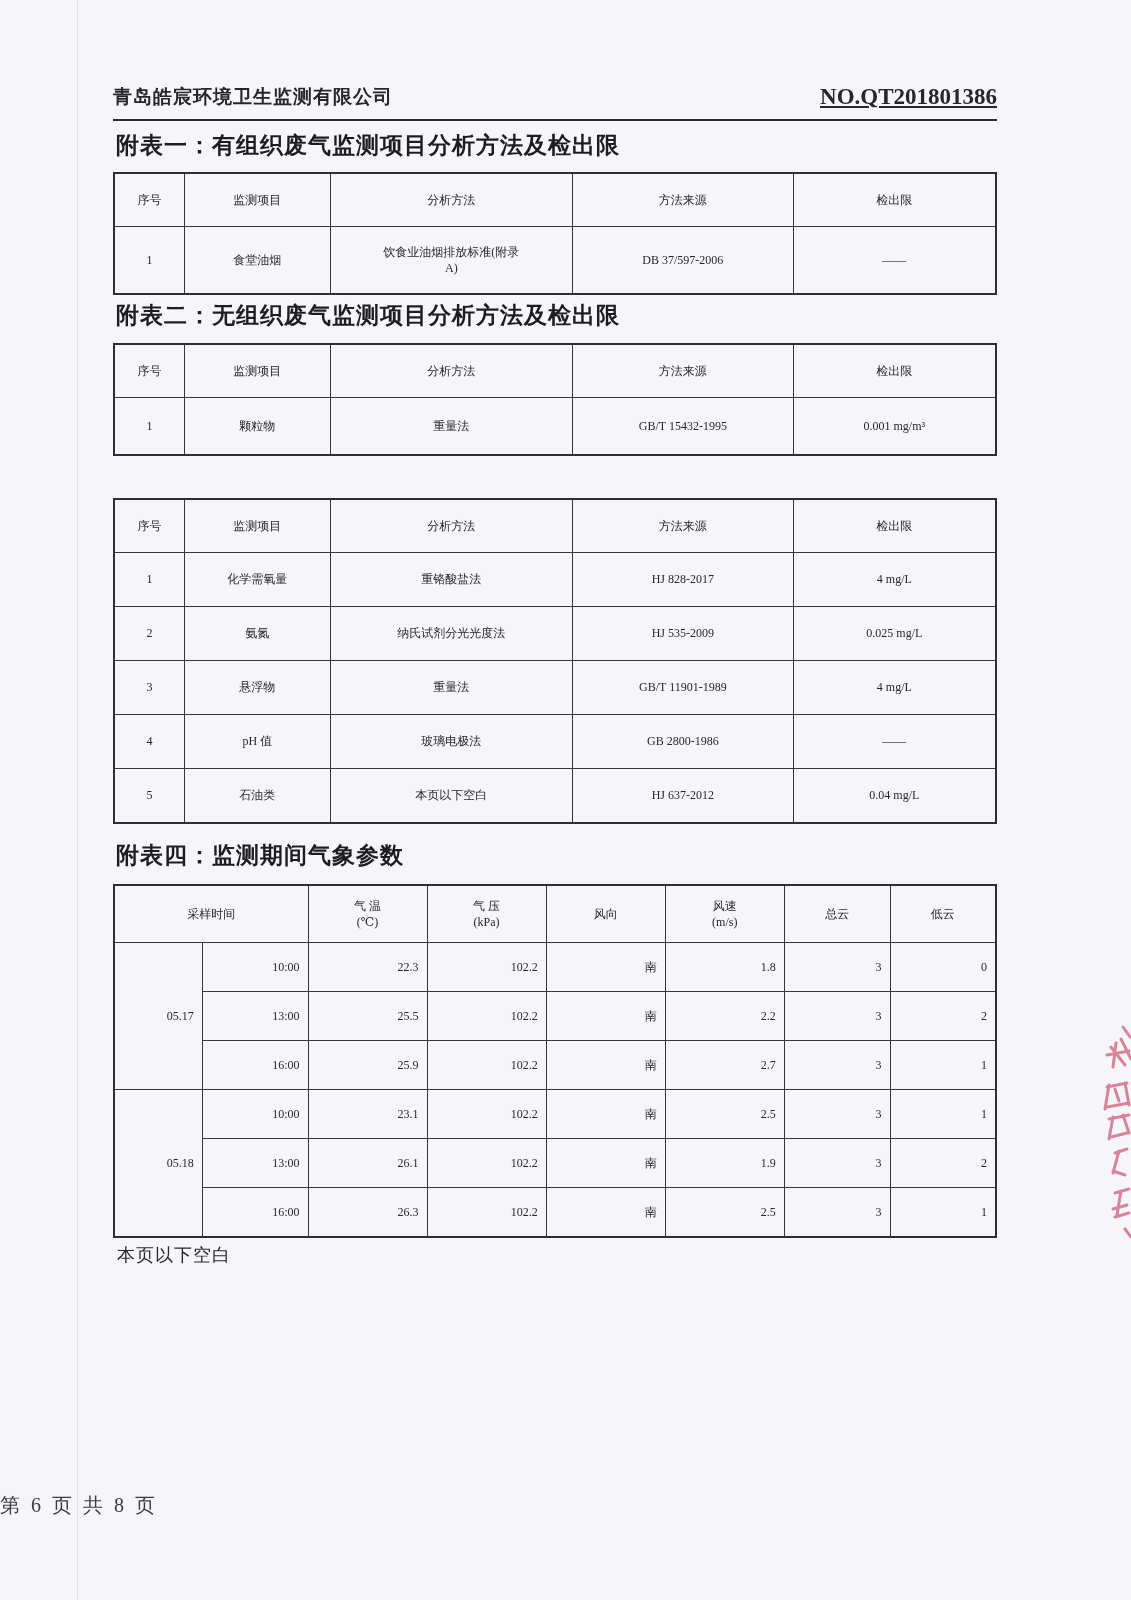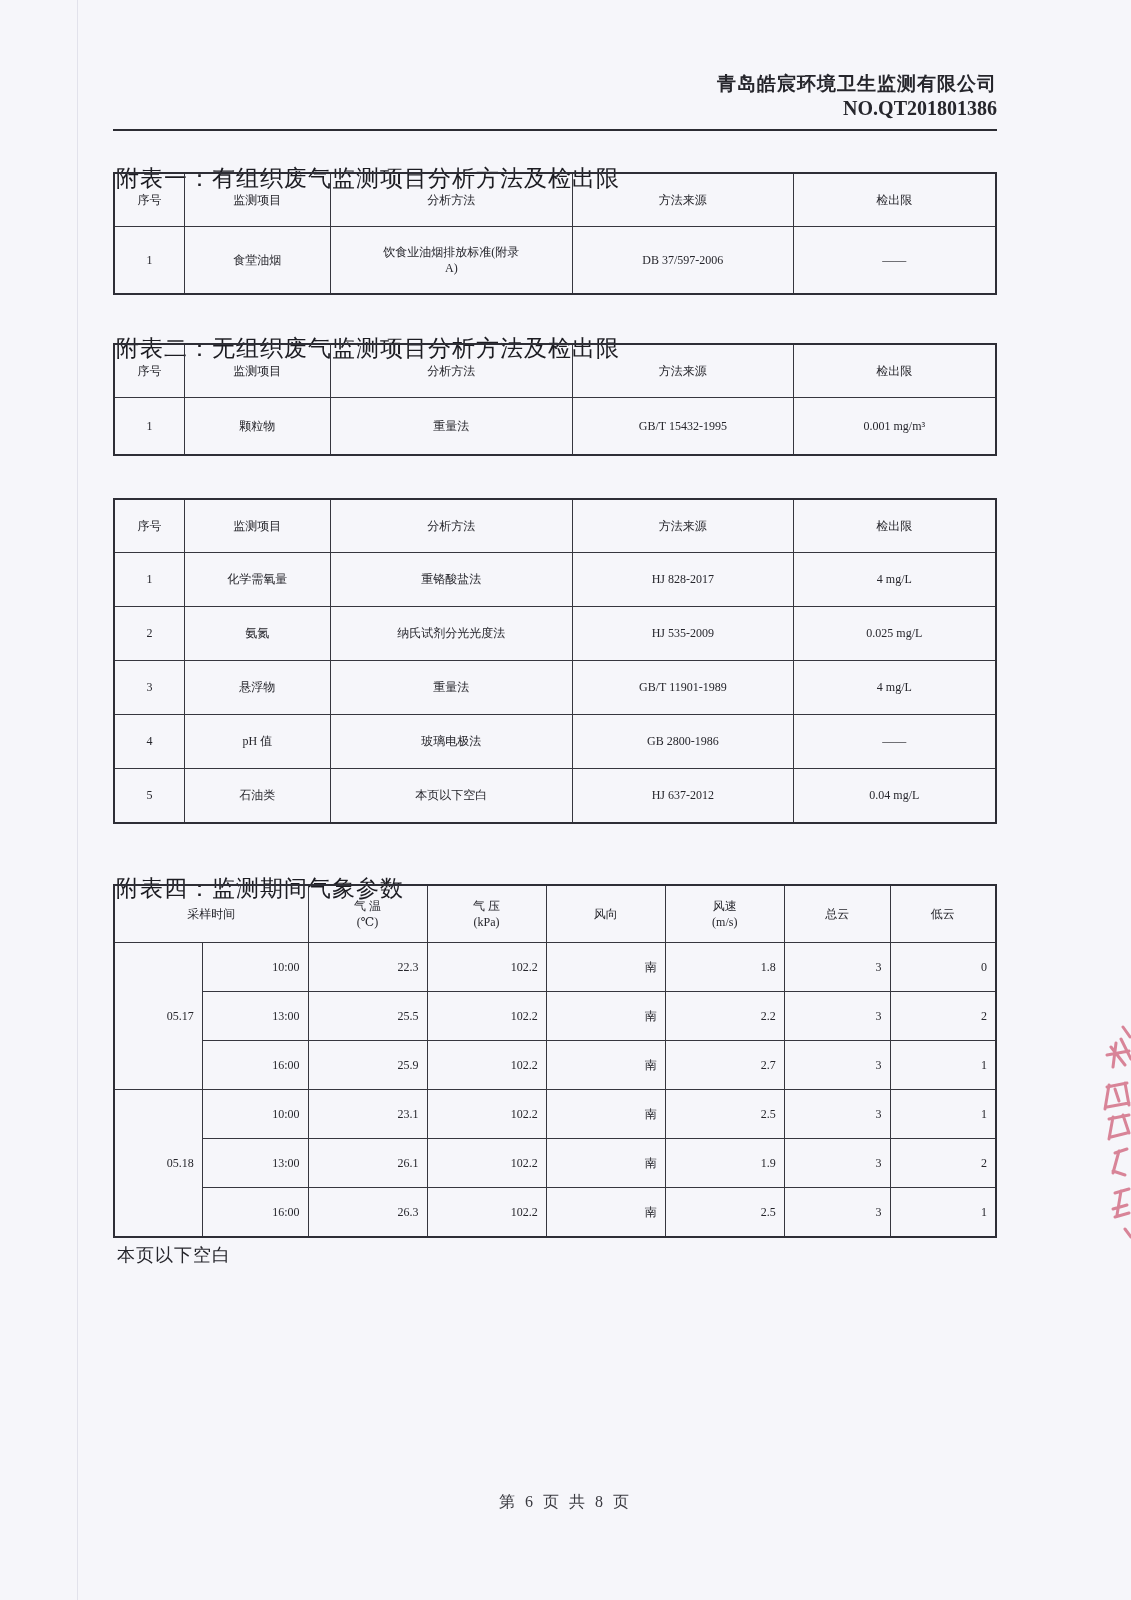--- a/index.html
+++ b/index.html
@@ -18,48 +18,47 @@
   }
   
   .scan-seam {
     position: absolute;
     left: 77px; top: 0;
     width: 1px; height: 1600px;
     background: rgba(190,190,205,0.35);
   }
   .doc-header {
     position: absolute;
-    left: 113px; top: 71px;
+    left: 113px; top: 84px;
     width: 884px;
     display: flex;
     justify-content: space-between;
     align-items: flex-end;
     border-bottom: 2.5px solid #2c2c33;
     padding-bottom: 9px;
-    flex-direction: column;
   }
   .company-name {
     font-size: 19px;
     font-weight: bold;
     letter-spacing: 1px;
   }
   .report-no {
-    font-size: 20px;
+    font-size: 23px;
     font-weight: bold;
     font-family: "Liberation Serif", "DejaVu Serif", serif;
+    text-decoration: underline;
   }
   .section-title {
     position: absolute;
     left: 116px;
     width: 884px;
     font-size: 23px;
-    font-weight: normal;
+    font-weight: bold;
     letter-spacing: 1px;
     color: #1c1c22;
-    margin-top: 33px;
   }
   table.doc-table {
     position: absolute;
     left: 113px;
     width: 884px;
     border-collapse: collapse;
     table-layout: fixed;
     font-size: 12px;
     color: #26262c;
   }
@@ -84,22 +83,21 @@
   .blank-note {
     position: absolute;
     left: 117px; top: 1243px;
     font-size: 18px;
     letter-spacing: 1px;
   }
   .page-footer {
     position: absolute;
     left: 0; top: 1492px;
     width: 1131px;
-    text-align: center;
-    font-size: 16px;
+    font-size: 20px;
     letter-spacing: 3px;
     color: #3a3a40;
   }
   .stamp {
     position: absolute;
     right: 0; top: 1025px;
     width: 46px; height: 215px;
     overflow: hidden;
     pointer-events: none;
   }

